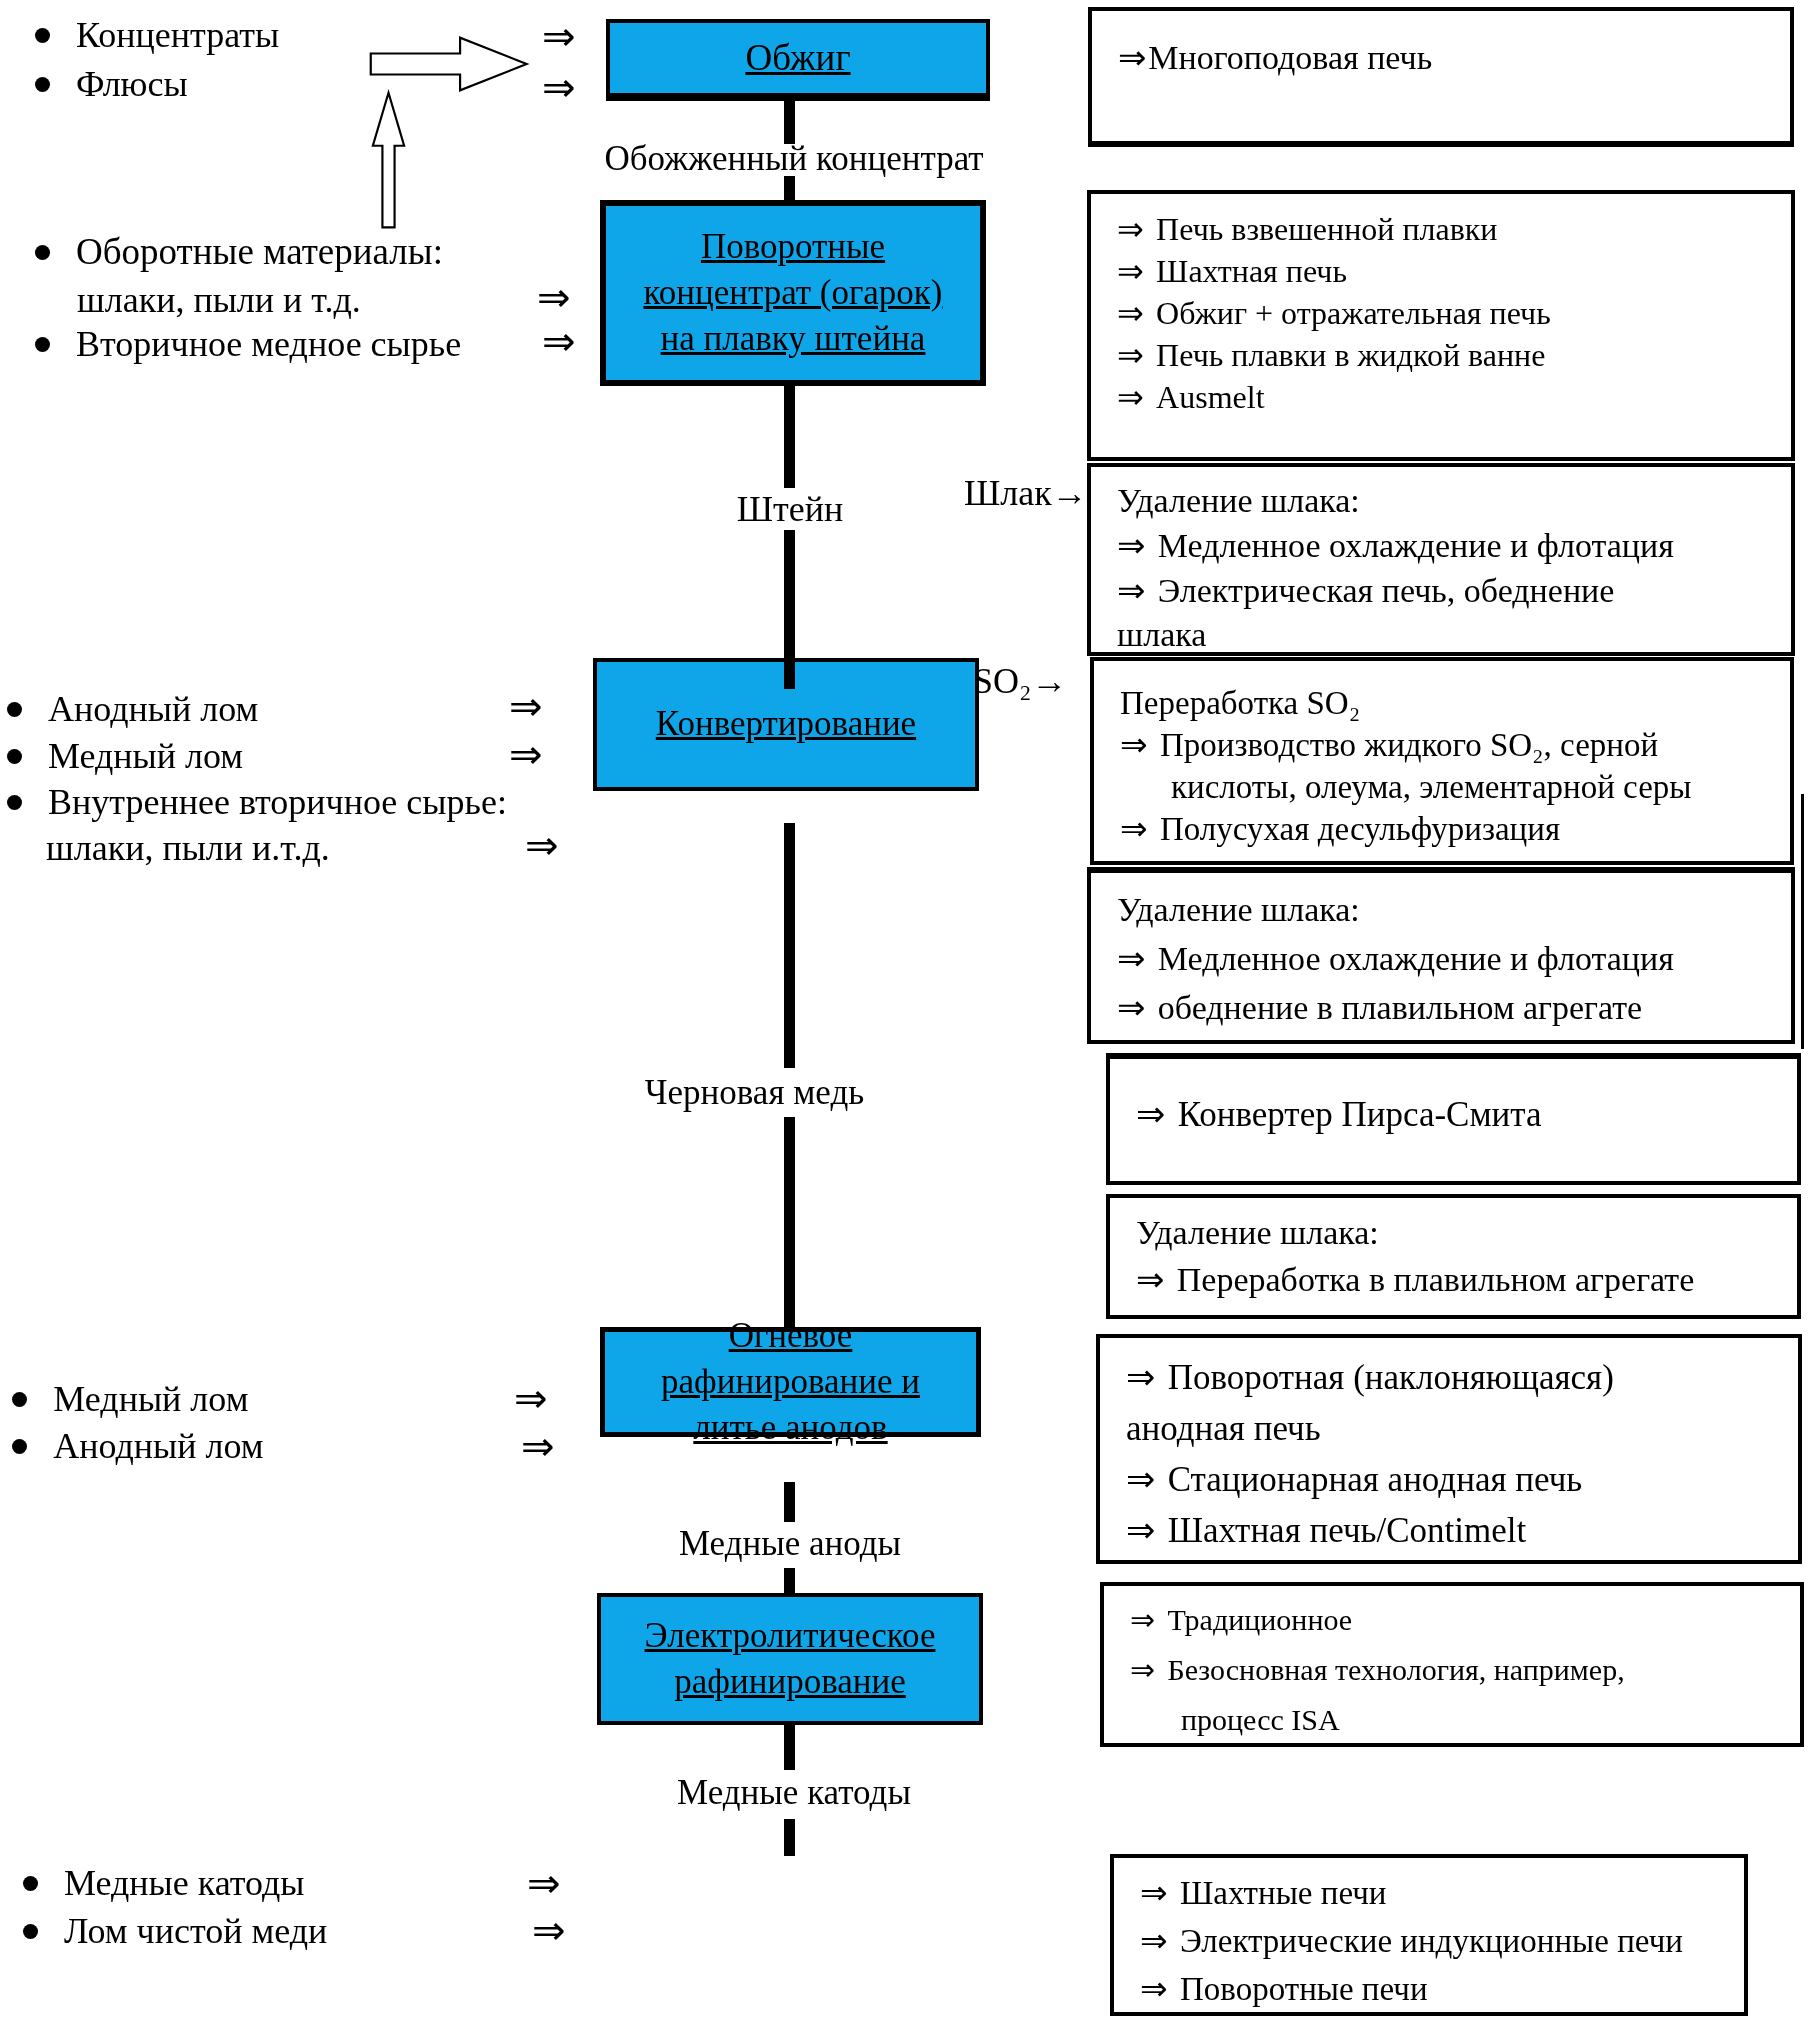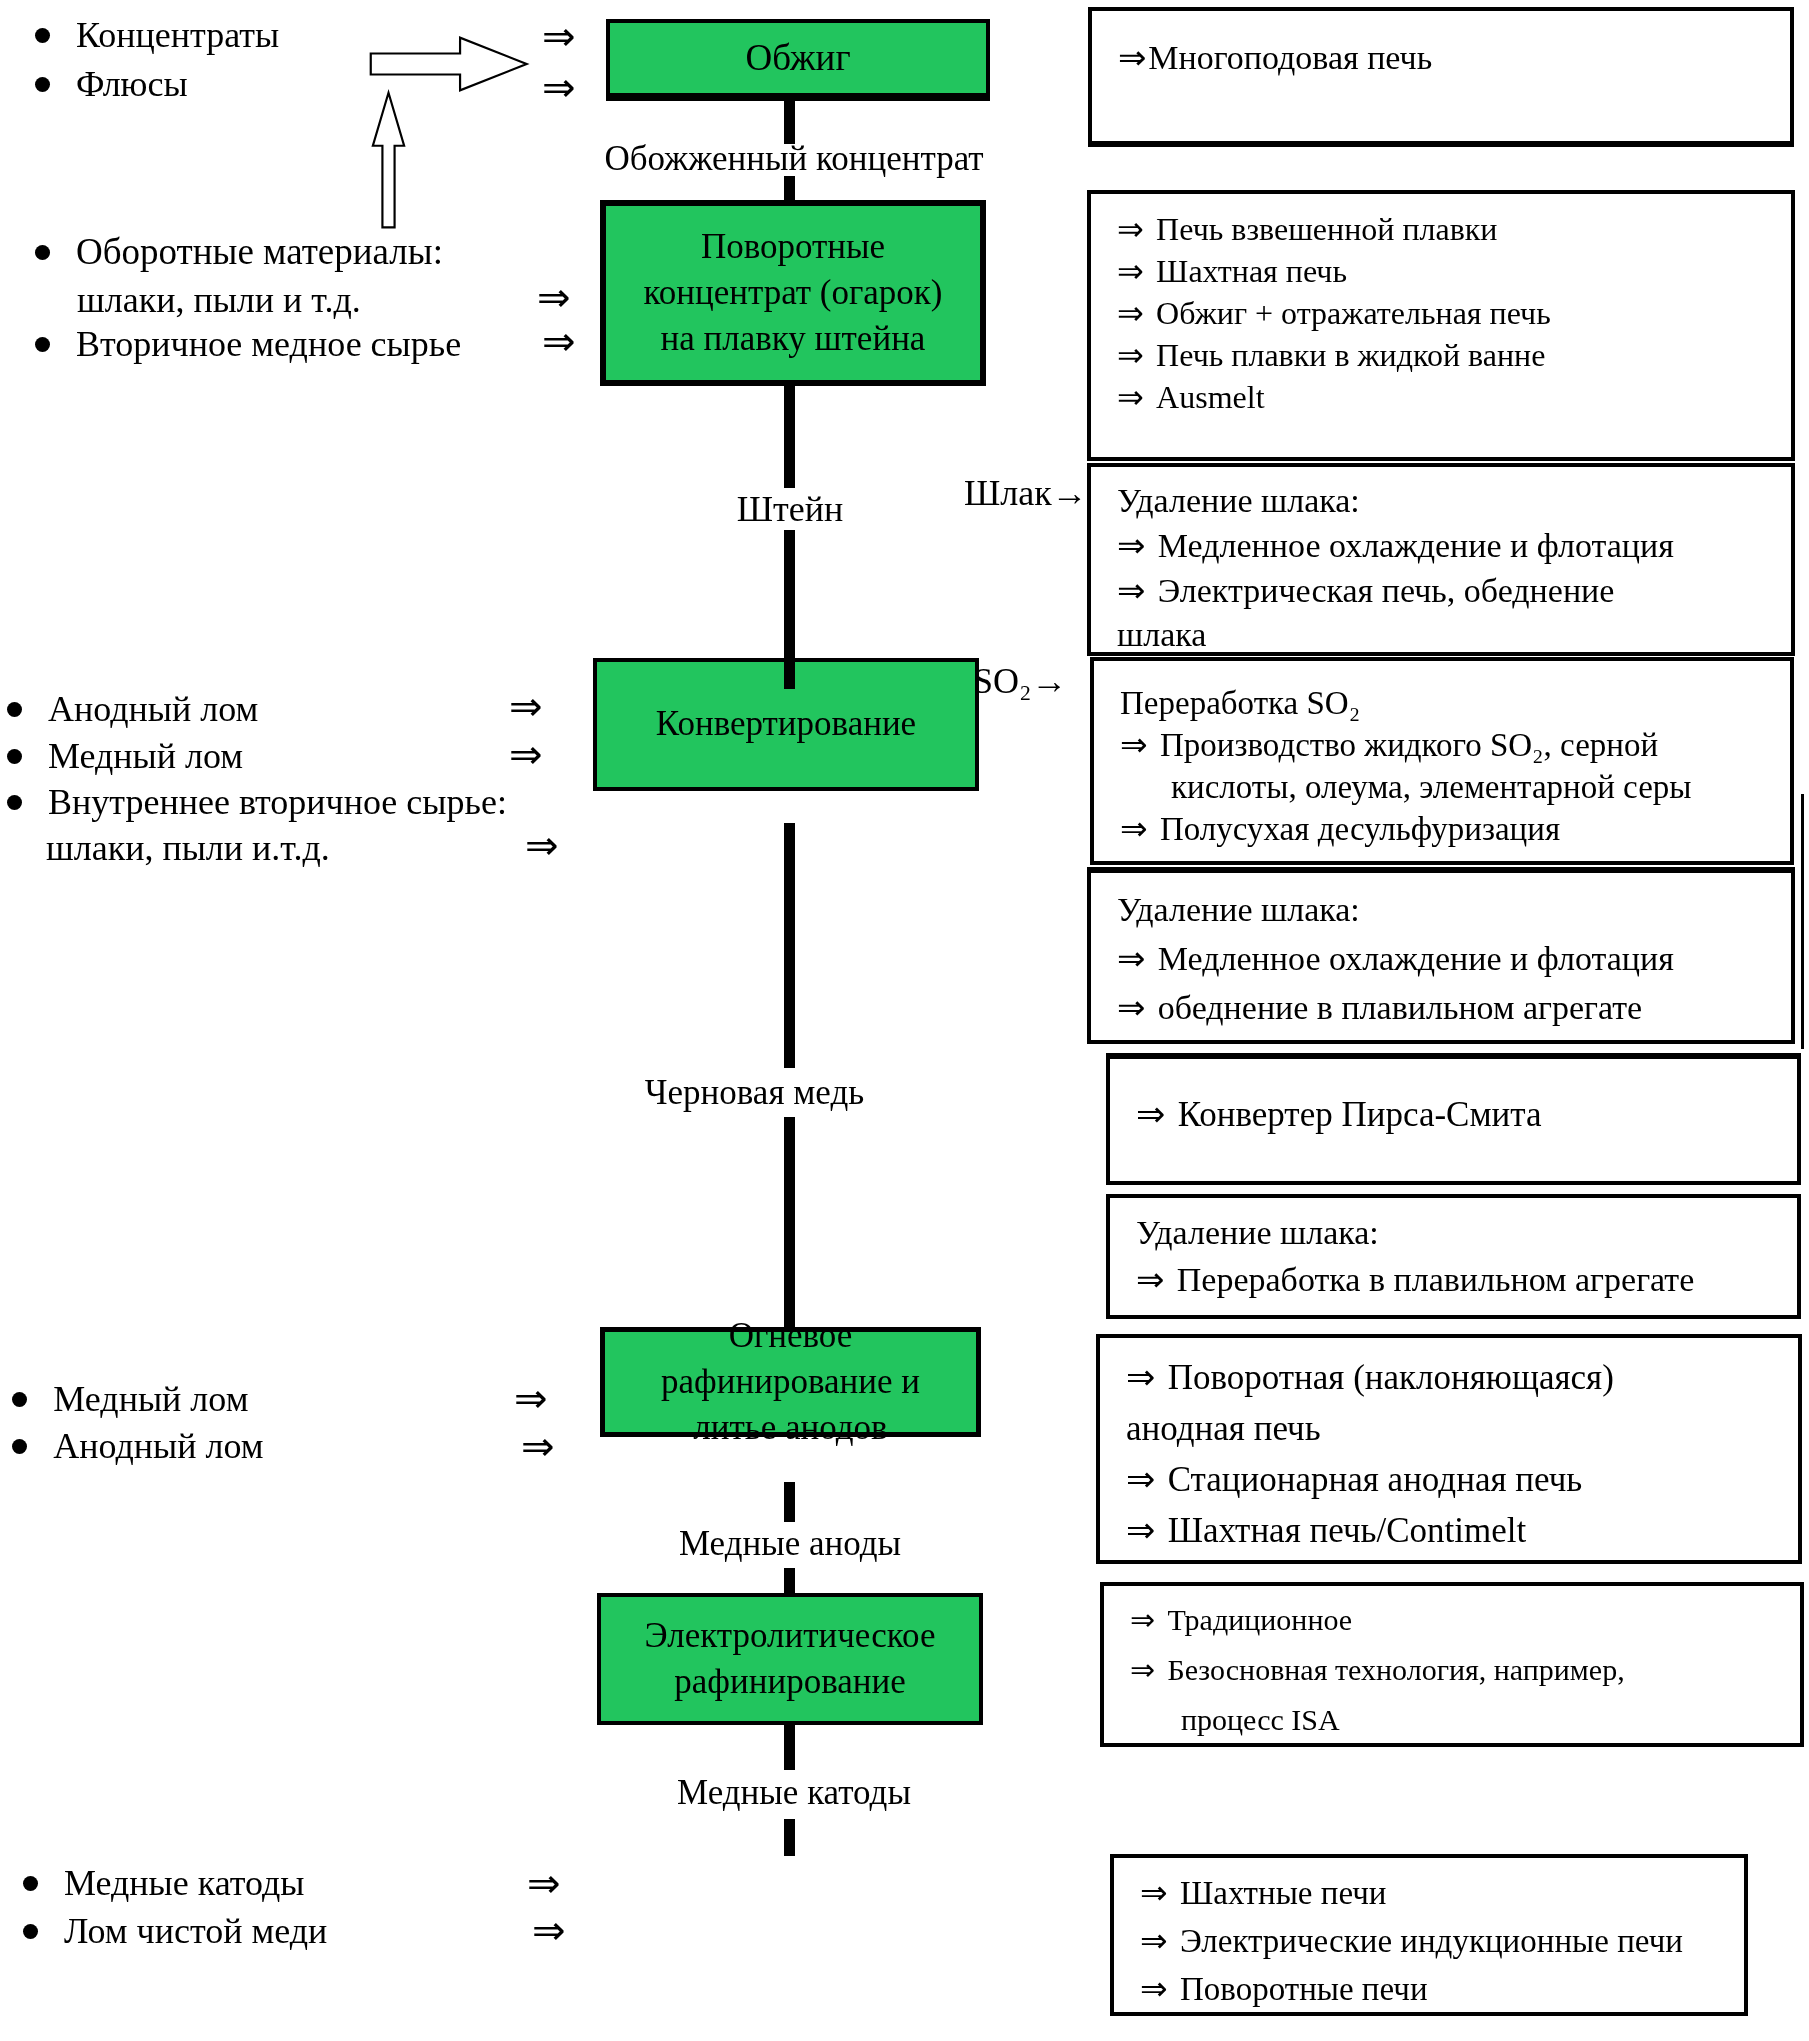--- a/index.html
+++ b/index.html
@@ -7,21 +7,21 @@
     position:relative;width:1809px;height:2042px;background:#ffffff;
     font-family:"Liberation Serif","DejaVu Serif",serif;color:#000;overflow:hidden;border-radius:28px;
   }
   
   .lrow{position:absolute;white-space:nowrap;font-size:36px;line-height:1.1;}
   .lrow .dot{display:inline-block;width:15px;height:15px;border-radius:50%;background:#000;margin-right:26px;vertical-align:middle;position:relative;top:-3.5px;}
   
   .mk{position:absolute;font-size:40px;line-height:1;font-family:"DejaVu Sans",sans-serif;font-weight:400;}
   
   .pbox{position:absolute;border:5.3px solid #000;display:flex;align-items:center;justify-content:center;
-        text-align:center;font-size:35px;line-height:1.32;white-space:pre-line;background:#22c55e;box-sizing:border-box;}
+        text-align:center;font-size:35px;line-height:1.32;white-space:pre-line;background:#0ea5e9;box-sizing:border-box;text-decoration:underline;}
   
   .vseg{position:absolute;left:784px;width:11.4px;background:#000;}
   
   .flabel{position:absolute;text-align:center;font-size:35px;white-space:nowrap;}
   
   .rbox{position:absolute;border:4.4px solid #000;background:#fff;box-sizing:border-box;padding-left:26px;padding-right:8.8px;}
   .rline{white-space:nowrap;}
   .rline .arrow{font-family:"DejaVu Sans",sans-serif;margin-right:12.3px;}
   .rline.ind{padding-left:51px;}
   

